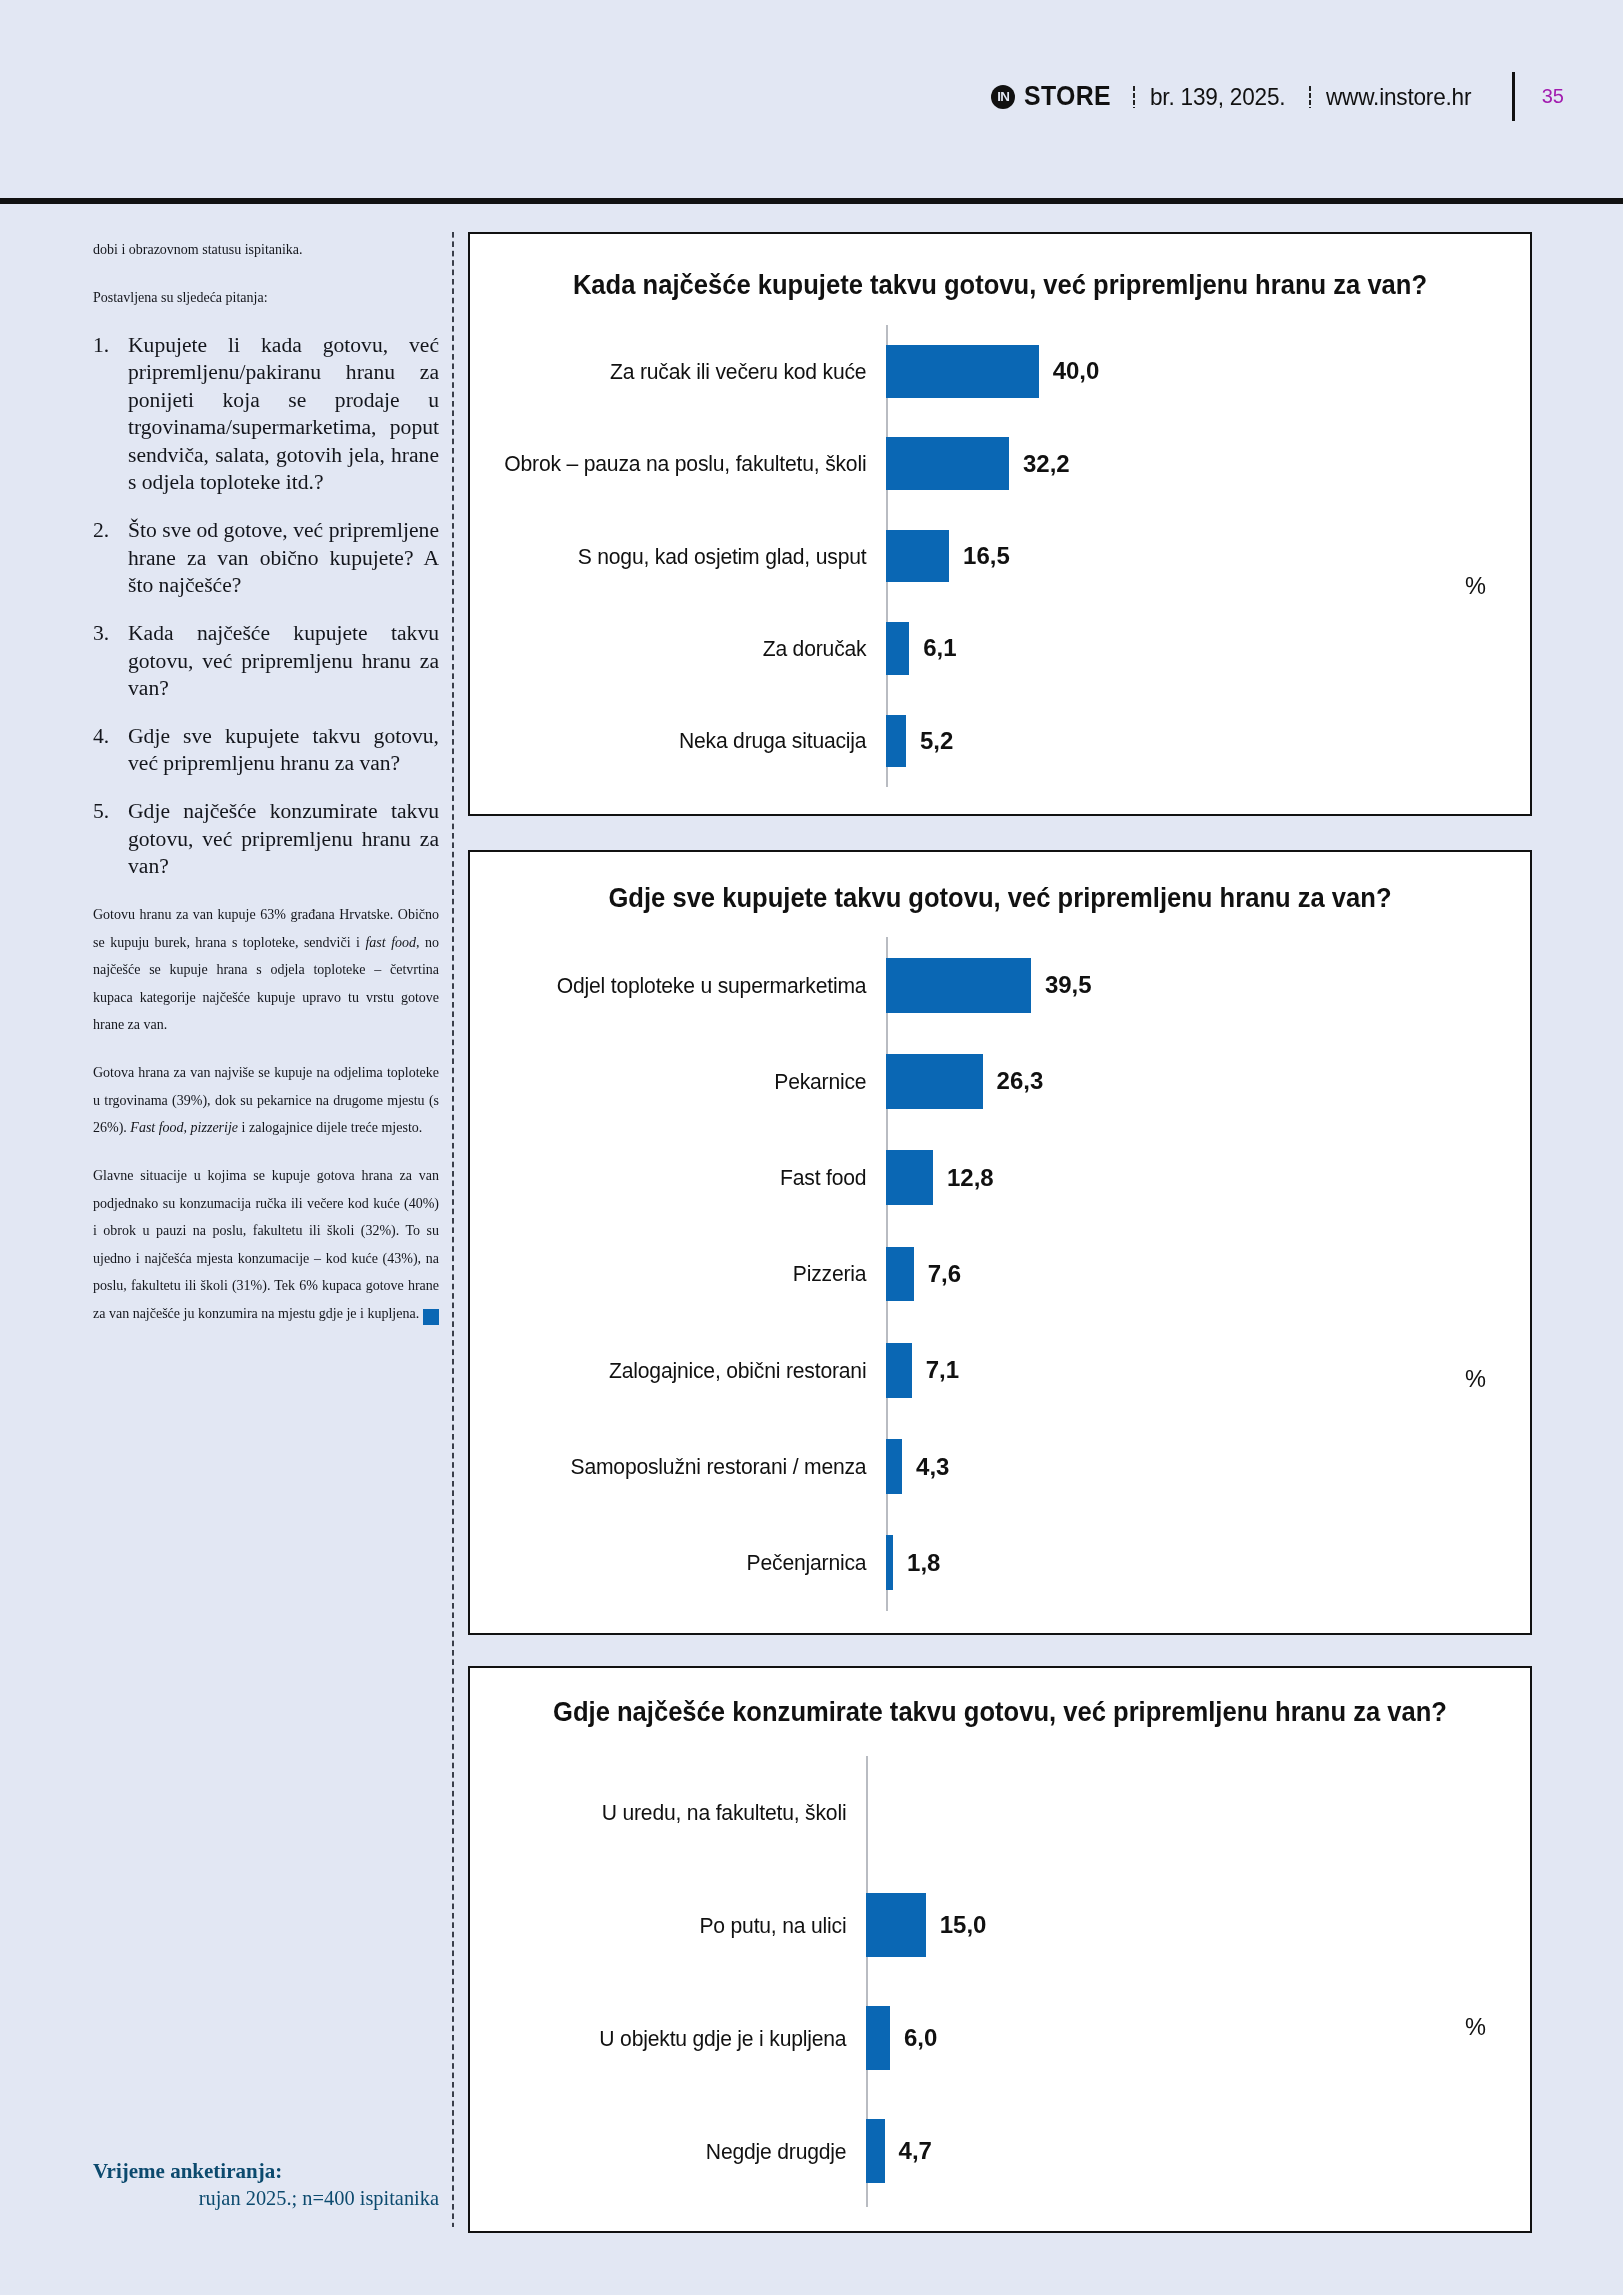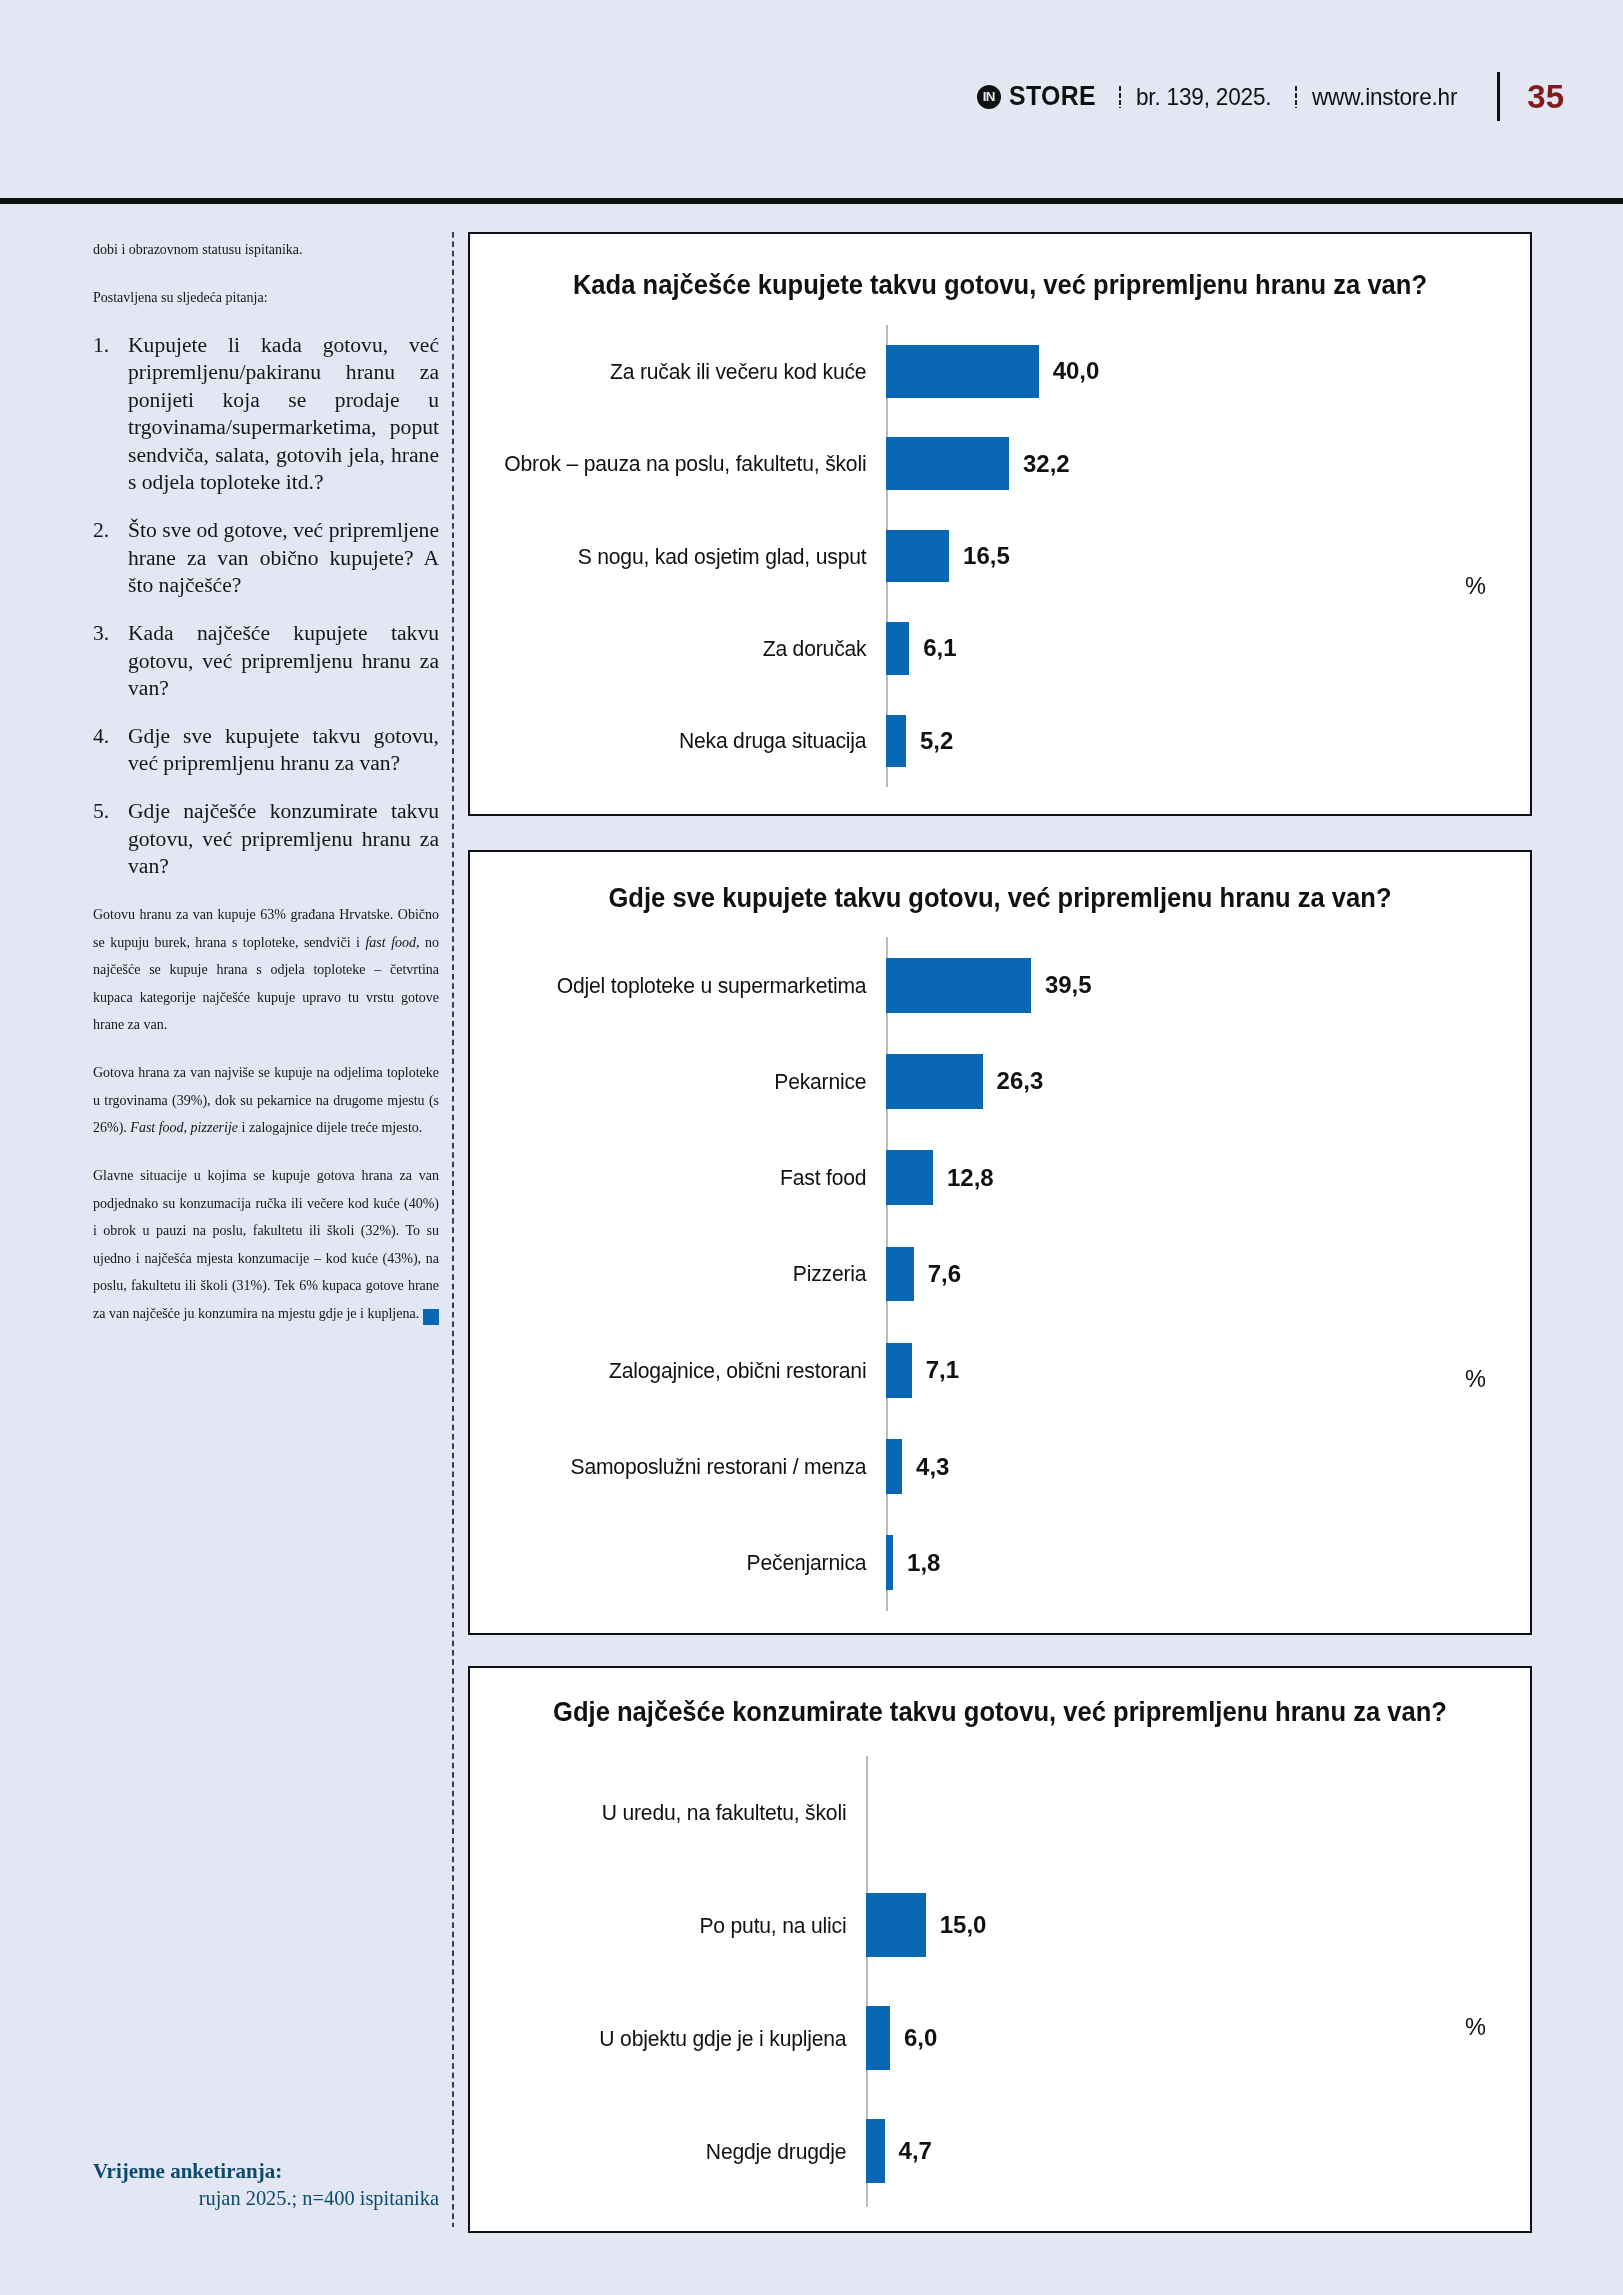--- a/index.html
+++ b/index.html
@@ -28,21 +28,21 @@
     font-size:27px;font-weight:bold;letter-spacing:0.4px;color:#111;
     transform:scaleX(.92);transform-origin:left center;
   }
   .dotsep{
     width:3.9px;height:23.6px;margin:0 14px;
     background-image:radial-gradient(#222 45%,transparent 46%);
     background-size:3.9px 7px;background-repeat:repeat-y;
   }
   .mh-txt{font-size:24px;color:#111;letter-spacing:-0.2px;transform:scaleX(.94);transform-origin:left center;}
   .mh-rule{width:3.1px;height:49px;background:#111;margin:0 27px 0 31px;}
-  .pageno{font-size:33px;font-weight:bold;color:#7f1d1d;}
+  .pageno{font-size:20px;font-weight:normal;color:#a21caf;}
 
   .toprule{position:absolute;left:0;right:0;top:198px;height:5.5px;background:#111;}
 
   
   .leftcol{
     position:absolute;left:93px;top:236px;width:346px;
     font-family:"Liberation Serif", serif;
     color:#14161c;
   }
   .leftcol p{

